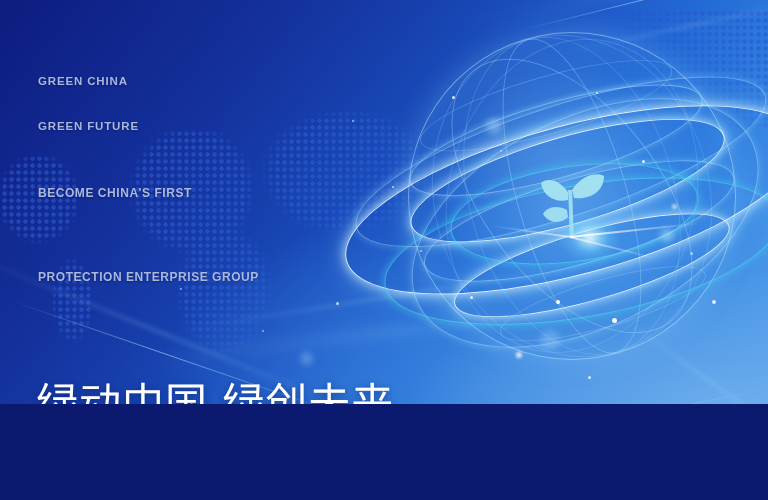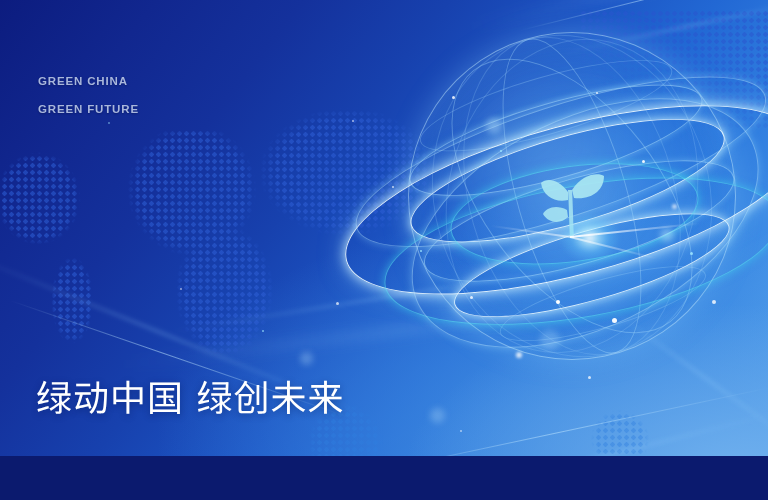--- a/index.html
+++ b/index.html
@@ -1,21 +1,21 @@
 <!DOCTYPE html>
 <html lang="zh-CN"><head>
 <meta charset="utf-8">
 <title>Banner</title>
 <style>
   html,body{margin:0;padding:0;background:#0b1a6e;}
   *{box-sizing:border-box;}
 
   .banner{
     position:relative;
-    width:768px;height:456px;
+    width:768px;height:404px;
     overflow:hidden;
     font-family:"Liberation Sans","DejaVu Sans",sans-serif;
     background:
       radial-gradient(ellipse 70% 60% at 96% 104%, #6fb0ee 0%, rgba(111,176,238,0) 62%),
       radial-gradient(ellipse 90% 80% at 78% 96%, #3f8ae0 0%, rgba(63,138,224,0) 64%),
       linear-gradient(128deg,
         #0c1c7f 0%,
         #11278f 14%,
         #14319c 27%,
         #1741ae 40%,
@@ -151,21 +151,21 @@
   
   .eyebrow{
     position:absolute;left:38px;
     color:#a9b7dc;
     font-size:11.5px;font-weight:bold;
     letter-spacing:.85px;
     text-shadow:0 1px 2px rgba(4,16,70,.45);
     white-space:nowrap;
   }
   .eyebrow.l1{top:75px;}
-  .eyebrow.l2{top:103px;}
+  .eyebrow.l2{top:120px;}
 
   .claim{
     position:absolute;left:38px;
     color:#aab8dd;
     font-size:12px;font-weight:bold;
     letter-spacing:.55px;
     text-shadow:0 1px 2px rgba(4,16,70,.45);
     white-space:nowrap;
   }
   .claim.c1{top:186px;}
@@ -175,21 +175,21 @@
 
   .headline{
     position:absolute;left:36px;
     color:#ffffff;
     white-space:nowrap;
     font-family:"DejaVu Sans","Liberation Sans",sans-serif;
     text-shadow:0 2px 7px rgba(6,26,90,.48);
   }
   .headline.h1{
     top:369px;
-    font-size:36px;font-weight:normal;
+    font-size:42px;font-weight:normal;
     letter-spacing:1px;
     text-align:center;
   }
   .headline.h2{
     top:409px;
     font-size:33px;font-weight:normal;
     letter-spacing:.5px;
   }
   .headline.h2 .hl{
     color:#f6293a;
@@ -307,16 +307,18 @@
     <div class="dot c" style="left:108px;top:122px;width:2px;height:2px;opacity:.5;"></div>
     <div class="dot" style="left:712px;top:300px;width:4px;height:4px;opacity:.8;"></div>
     <div class="dot" style="left:588px;top:376px;width:3px;height:3px;opacity:.75;"></div>
     <div class="dot" style="left:460px;top:430px;width:2px;height:2px;opacity:.55;"></div>
     <div class="dot" style="left:352px;top:120px;width:2px;height:2px;opacity:.6;"></div>
   </div>
 
   <div class="eyebrow l1">GREEN CHINA</div>
   <div class="eyebrow l2">GREEN FUTURE</div>
 
+  <div class="claim c1">BECOME CHINA'S FIRST</div>
+  <div class="claim c4">PROTECTION ENTERPRISE GROUP</div>
 
   <div class="headline h1">绿动中国 绿创未来</div>
 
 </div>
 
 </body></html>

